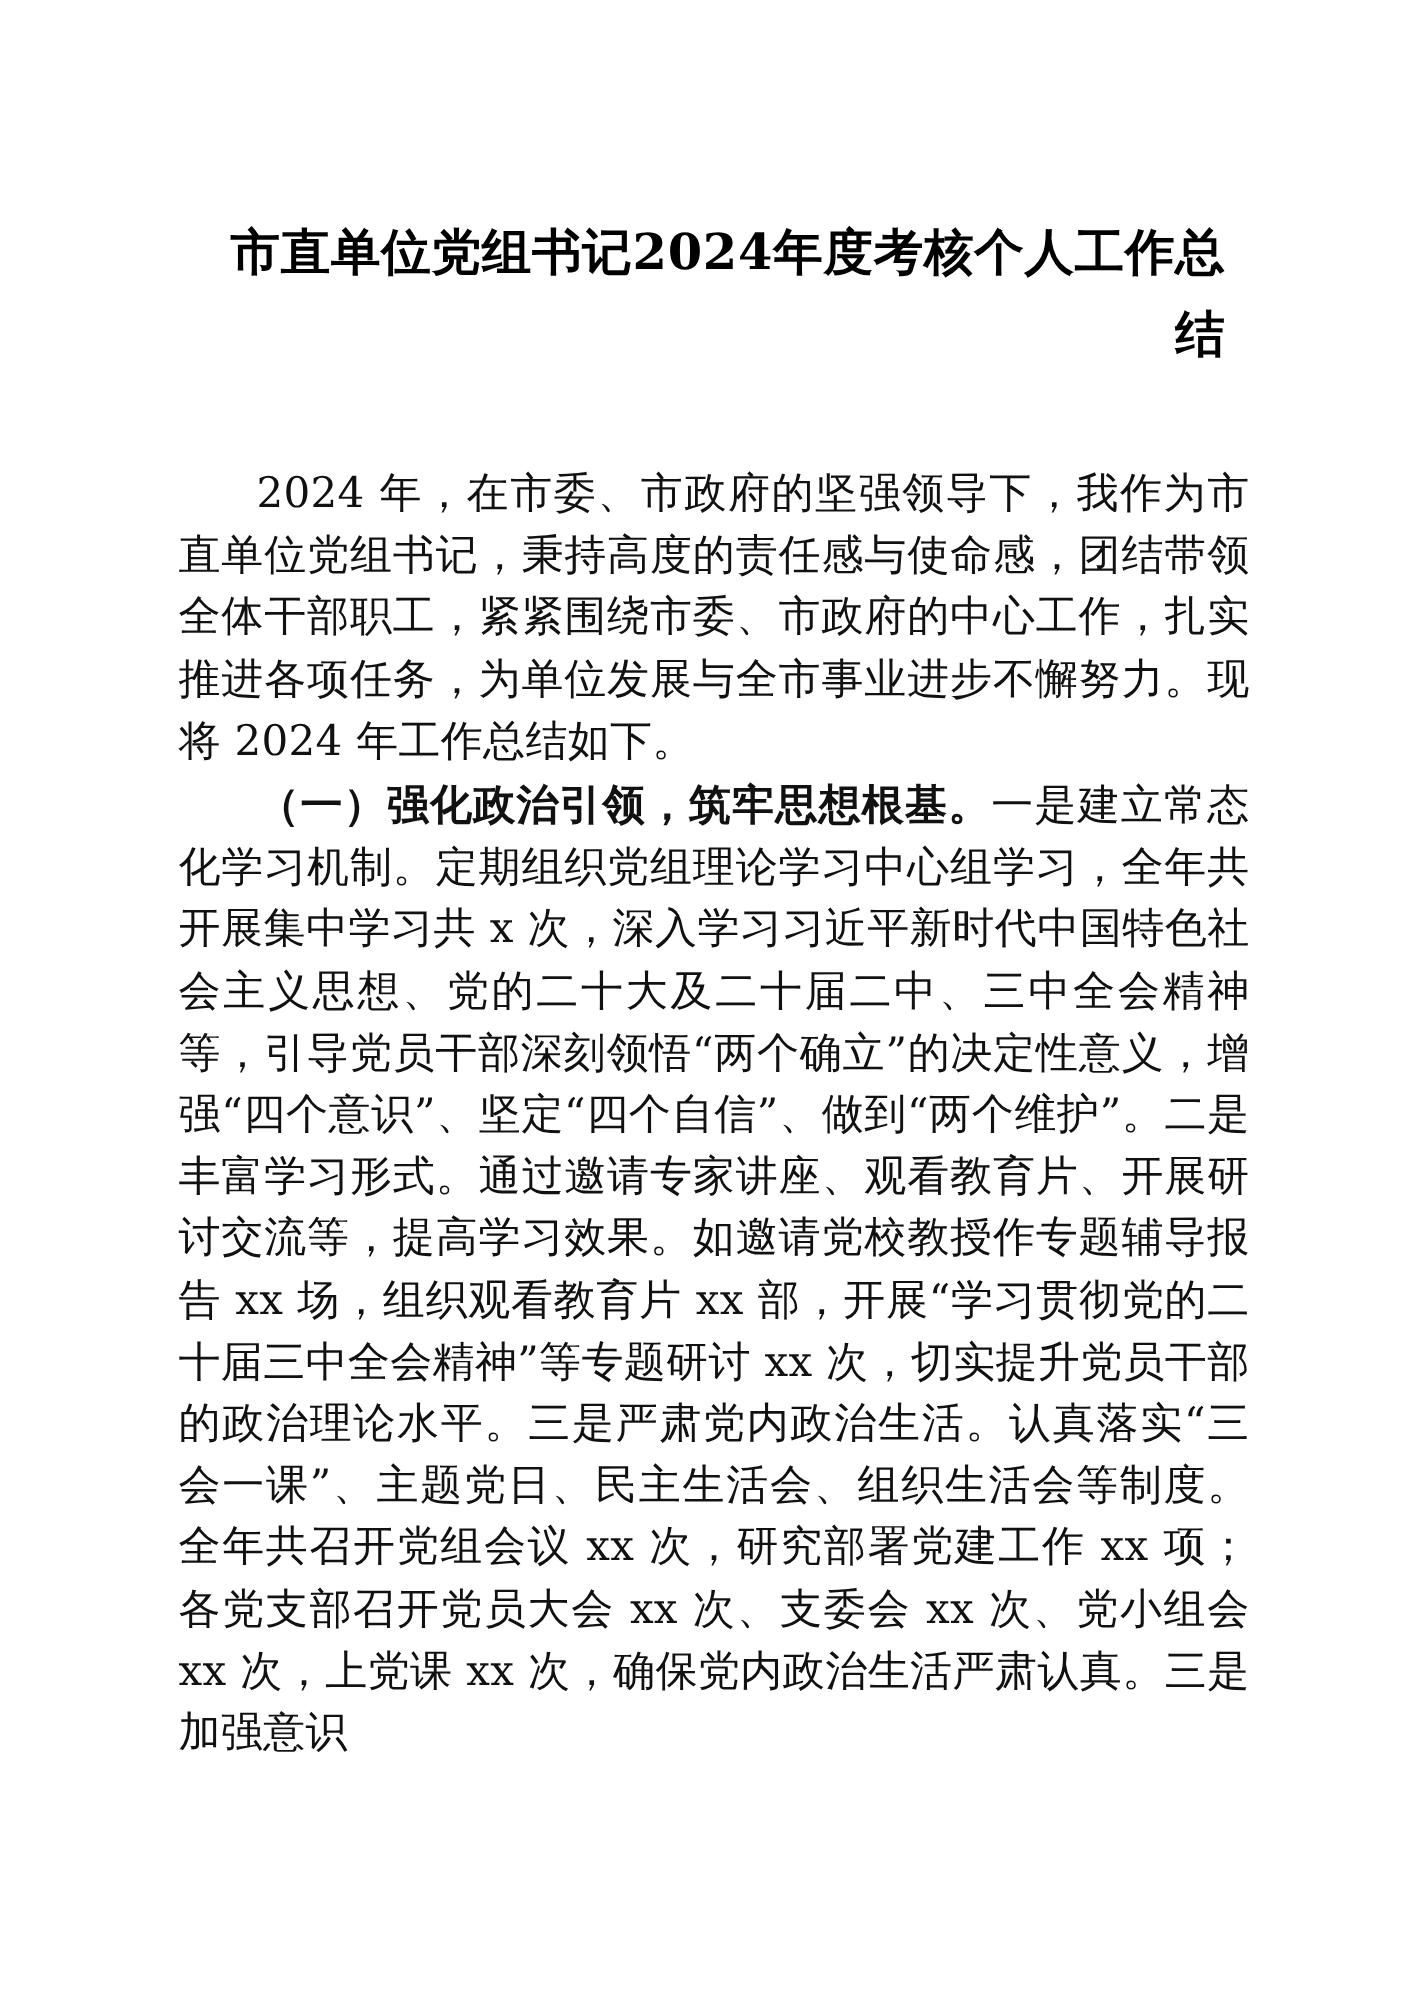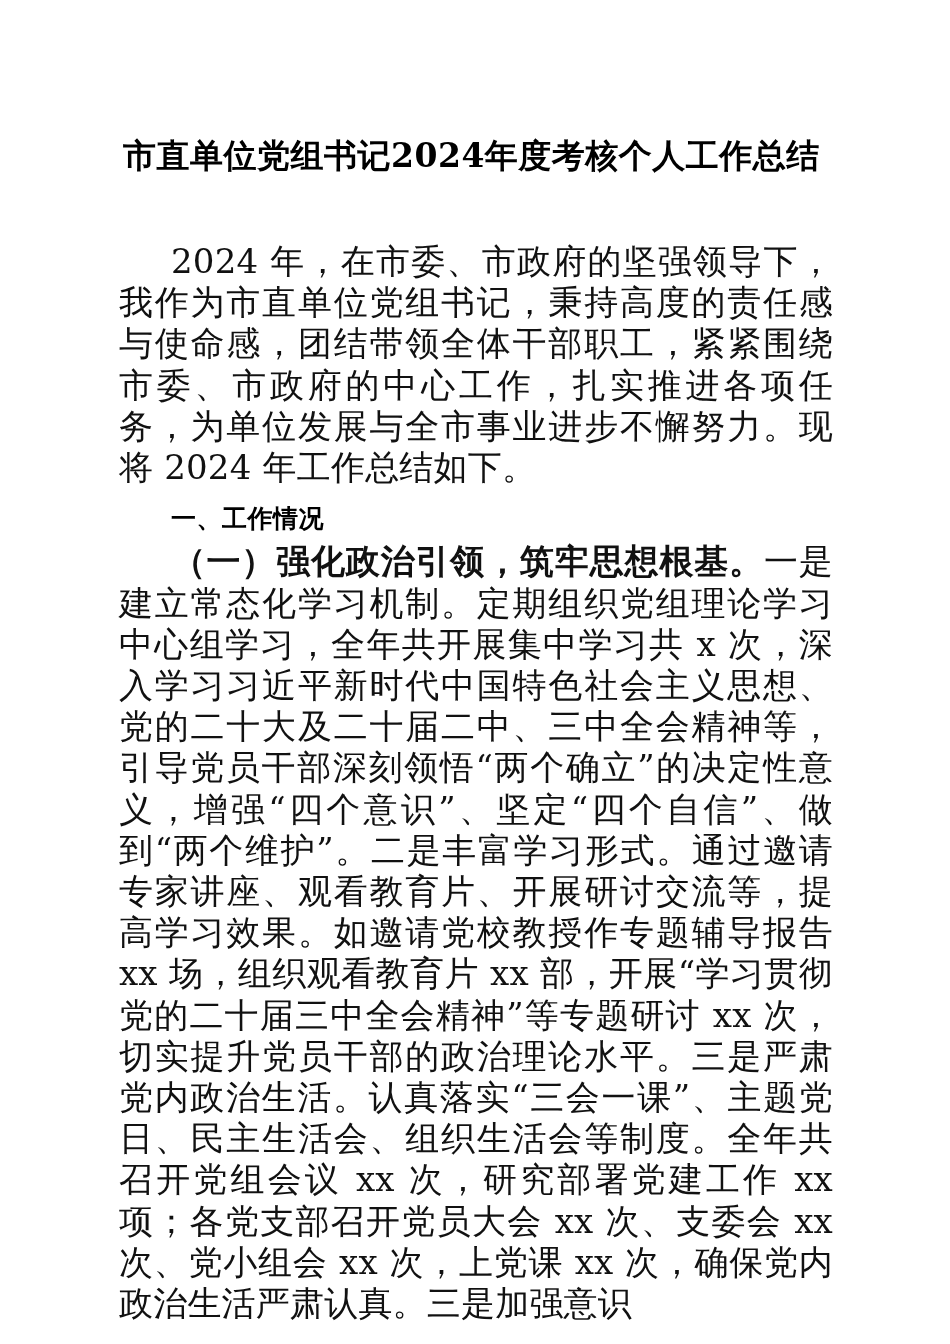--- a/index.html
+++ b/index.html
@@ -32,31 +32,31 @@
     top: 128px;
     width: 714px;
   }
 
   
   .doc-title {
     font-family: "DejaVu Serif", "Liberation Serif", serif;
     font-weight: 700;
     font-size: 33px;
     line-height: 55px;
-    text-align: left;
+    text-align: right;
     letter-spacing: 0.5px;
-    margin: 0;
+    margin: 12px;
     padding: 0 4px;
     color: #000000;
   }
 
   
   .para {
     font-family: "DejaVu Serif", "Liberation Serif", serif;
-    font-size: 34px;
+    font-size: 28px;
     line-height: 41.2px;
     text-align: justify;
     text-justify: inter-character;
     text-align-last: left;
     margin: 0;
     color: #111111;
     letter-spacing: 0.2px;
     word-break: break-all;
   }
 
@@ -95,18 +95,17 @@
 </head>
 <body>
 
 <div class="page">
   <div class="page-body">
 
     <h1 class="doc-title">市直单位党组书记2024年度考核个人工作总结</h1>
 
     <p class="para para--intro"><span class="indent"></span><span>2024 年，在市委、市政府的坚强领导下，我作为市直单位党组书记，秉持高度的责任感与使命感，团结带领全体干部职工，紧紧围绕市委、市政府的中心工作，扎实推进各项任务，为单位发展与全市事业进步不懈努力。现将 2024 年工作总结如下。</span></p>
 
-    <h2 class="section-heading">一、工作情况</h2>
 
     <p class="para para--main"><span class="indent"></span><span class="lead">（一）强化政治引领，筑牢思想根基。</span><span>一是建立常态化学习机制。定期组织党组理论学习中心组学习，全年共开展集中学习共 x 次，深入学习习近平新时代中国特色社会主义思想、党的二十大及二十届二中、三中全会精神等，引导党员干部深刻领悟“两个确立”的决定性意义，增强“四个意识”、坚定“四个自信”、做到“两个维护”。二是丰富学习形式。通过邀请专家讲座、观看教育片、开展研讨交流等，提高学习效果。如邀请党校教授作专题辅导报告 xx 场，组织观看教育片 xx 部，开展“学习贯彻党的二十届三中全会精神”等专题研讨 xx 次，切实提升党员干部的政治理论水平。三是严肃党内政治生活。认真落实“三会一课”、主题党日、民主生活会、组织生活会等制度。全年共召开党组会议 xx 次，研究部署党建工作 xx 项；各党支部召开党员大会 xx 次、支委会 xx 次、党小组会 xx 次，上党课 xx 次，确保党内政治生活严肃认真。三是加强意识</span></p>
 
   </div>
 </div>
 
 </body></html>

